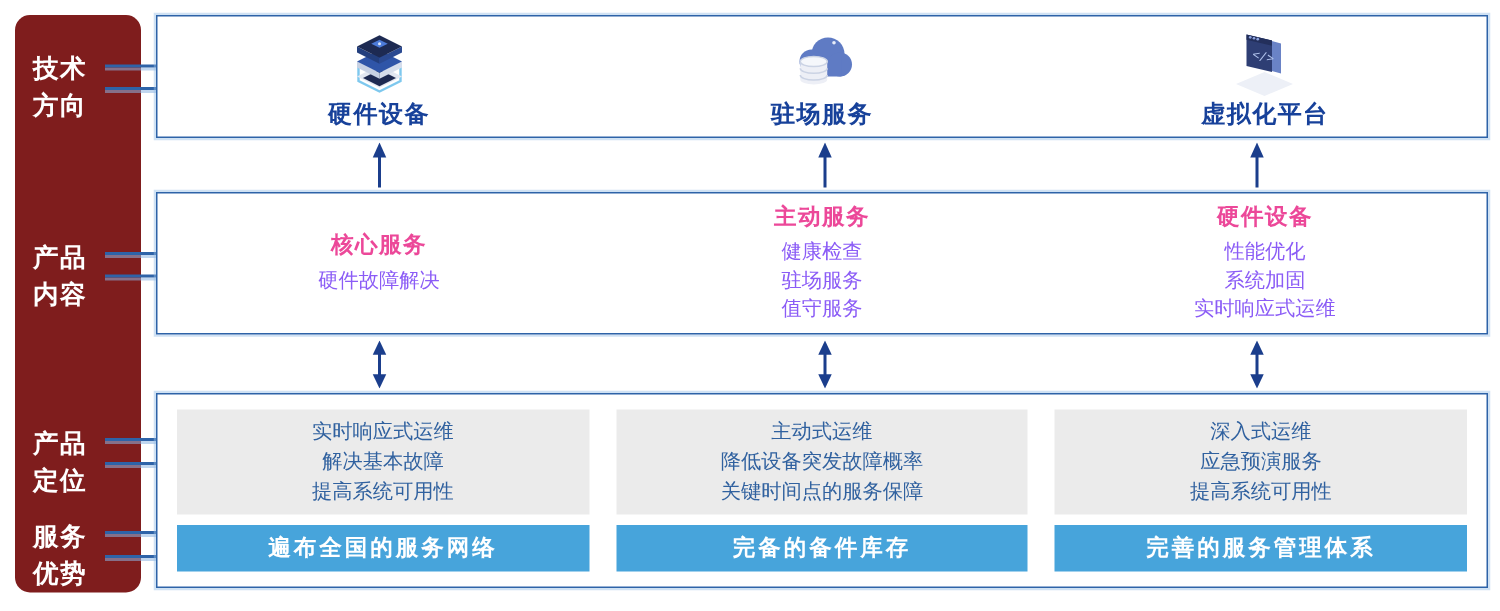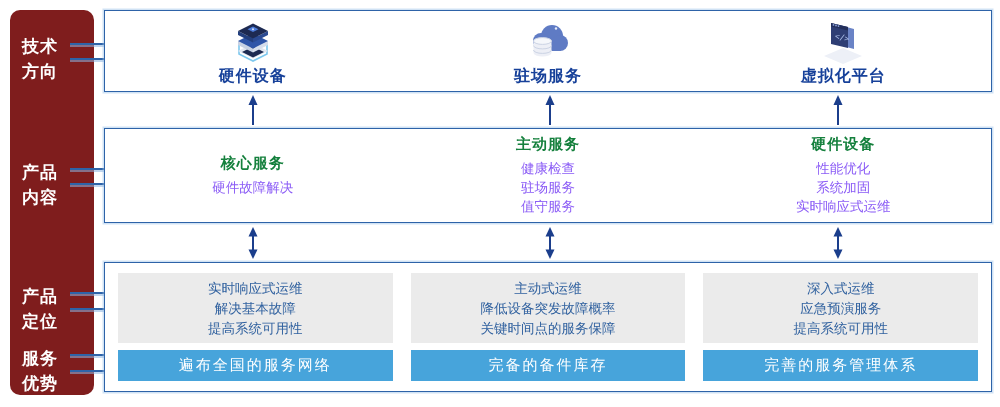--- a/index.html
+++ b/index.html
@@ -28,31 +28,31 @@
   .box-mid{top:128px;height:95px;}
   .box-bottom{top:262px;height:130px;padding:10px 13px;grid-column-gap:10px;gap:18px;}
 
   
   .tech-cell{display:flex;flex-direction:column;align-items:center;justify-content:center;padding-top:2px;}
   .tech-icon{width:52px;height:48px;display:block;}
   .tech-label{font-size:16px;font-weight:bold;color:#17419A;margin-top:1px;letter-spacing:1px;}
 
   
   .svc-col{display:flex;flex-direction:column;align-items:center;justify-content:center;}
-  .svc-title{font-size:15px;font-weight:bold;color:#15803d;letter-spacing:1px;margin-bottom:5px;}
+  .svc-title{font-size:15px;font-weight:bold;color:#ec4899;letter-spacing:1px;margin-bottom:5px;}
   .svc-item{font-size:13.5px;color:#8b5cf6;line-height:19px;}
 
   
   .pos-col{display:flex;flex-direction:column;}
   .pos-panel{flex:1;background:#EBEBEB;display:flex;flex-direction:column;
     align-items:center;justify-content:center;}
   .pos-line{font-size:13.5px;color:#30619F;line-height:20px;}
   .adv-bar{height:31px;margin-top:7px;background:#47A4DB;display:flex;
     align-items:center;justify-content:center;color:#fff;font-size:15px;
-    font-weight:normal;letter-spacing:2px;}
+    font-weight:bold;letter-spacing:2px;}
 
   
   .arrow{position:absolute;width:14px;}
   .g1{top:95px;height:31px;}
   .g2{top:227px;height:32px;}
   .ax1{left:246px;} .ax2{left:543px;} .ax3{left:831px;}
 </style>
 </head>
 <body>
 

